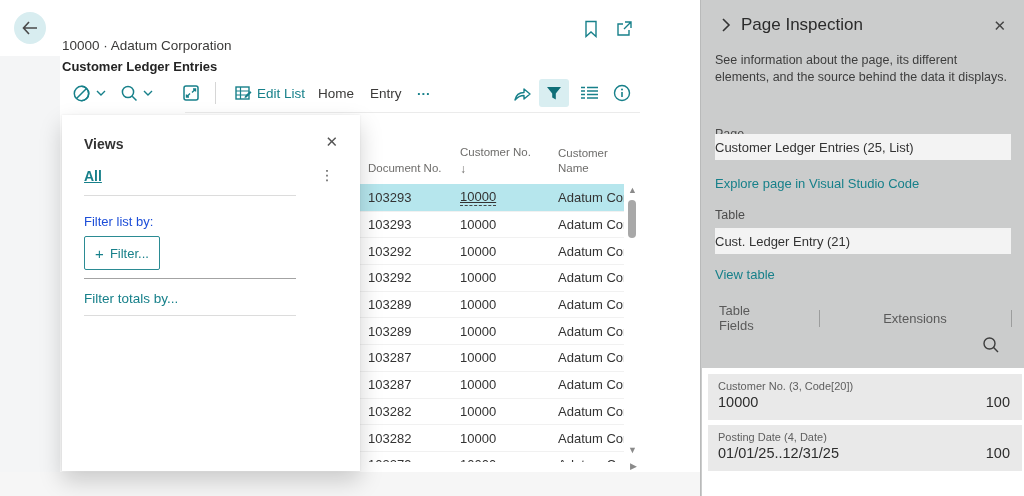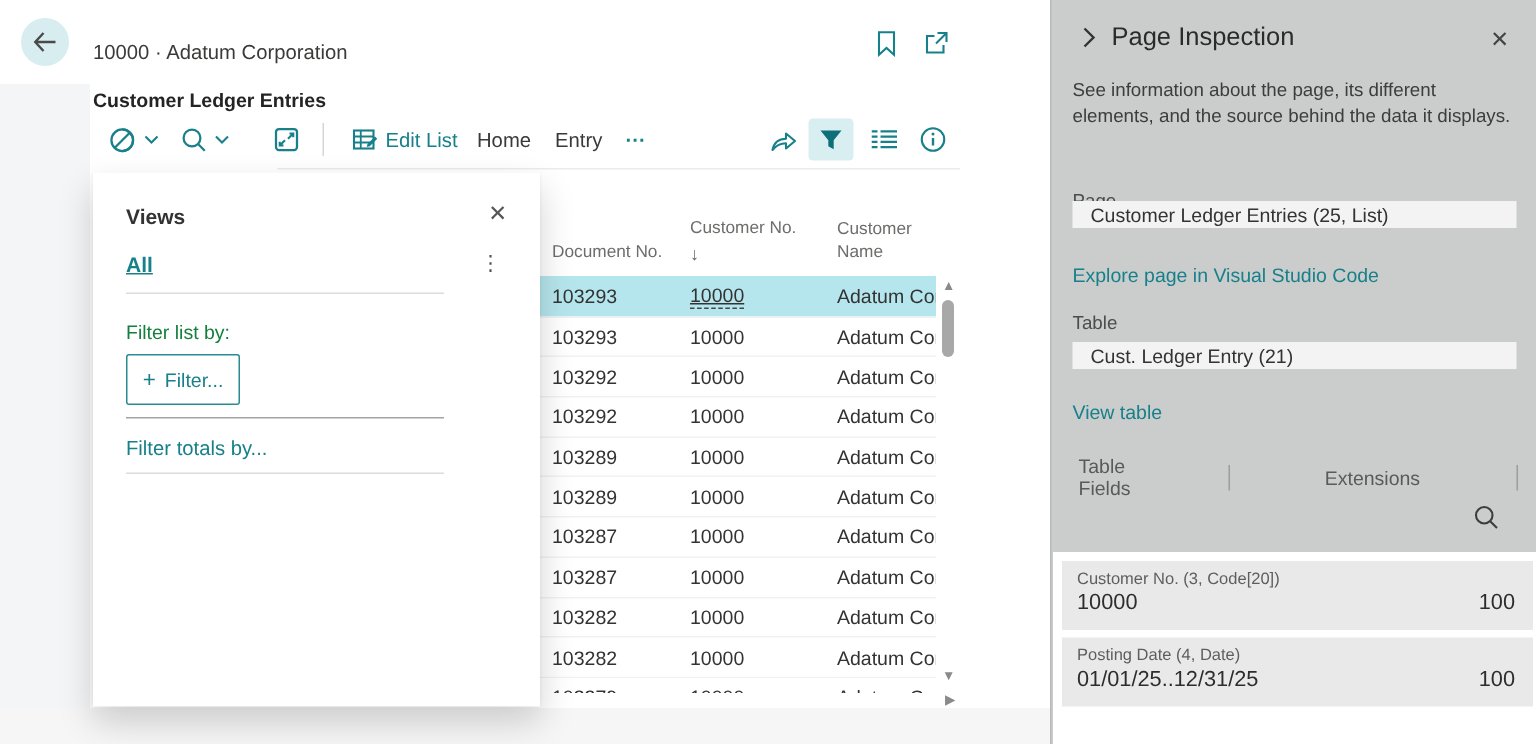--- a/index.html
+++ b/index.html
@@ -5,21 +5,21 @@
   * { margin:0; padding:0; box-sizing:border-box; }
   html,body { background:#fff; }
   .stage {
     position:relative; width:1024px; height:496px; overflow:hidden;
     font-family:"Liberation Sans", sans-serif; background:#ffffff; color:#323130;
   }
   
   .app-header { position:absolute; left:0; top:0; width:700px; height:56px; background:#fff; }
   .back-btn { position:absolute; left:14px; top:12px; width:32px; height:32px; border-radius:50%;
     background:#d8edf0; display:flex; align-items:center; justify-content:center; cursor:pointer; }
-  .app-title { position:absolute; left:62px; top:27px; font-size:13.5px; color:#3b3a39; }
+  .app-title { position:absolute; left:62px; top:38px; font-size:13.5px; color:#3b3a39; }
   .hdr-ico { position:absolute; top:20px; width:20px; height:20px; color:#17808a; }
   
   .left-strip { position:absolute; left:0; top:56px; width:60px; height:416px; background:#f4f5f6; }
   .bottom-strip { position:absolute; left:0; top:472px; width:700px; height:24px; background:#f6f6f6; }
   .list-title { position:absolute; left:62px; top:59px; font-size:13px; font-weight:bold; color:#242424; }
   
   .toolbar { position:absolute; left:62px; top:78px; width:578px; height:32px; color:#17808a; }
   .tb-item { position:absolute; top:0; height:30px; display:flex; align-items:center; gap:5px;
     font-size:13.5px; color:#17808a; cursor:pointer; }
   .tb-sep { position:absolute; left:153px; top:4px; width:1px; height:22px; background:#d6d6d6; }
@@ -43,35 +43,35 @@
   
   .views { position:absolute; left:62px; top:115px; width:298px; height:356px; background:#fff;
     box-shadow:0 10px 22px rgba(0,0,0,0.18), 0 0 2px rgba(0,0,0,0.08); z-index:5; }
   .views-title { position:absolute; left:22px; top:21px; font-size:14px; font-weight:bold; color:#333; }
   .views-close { position:absolute; right:22px; top:18px; font-size:15px; color:#555; cursor:pointer; }
   .views-all { position:absolute; left:22px; top:53px; font-size:14px; font-weight:bold; color:#17808a;
     text-decoration:underline; cursor:pointer; }
   .views-kebab { position:absolute; right:26px; top:52px; font-size:14px; color:#555; cursor:pointer; letter-spacing:0; }
   .v-sep { position:absolute; left:22px; width:212px; height:1px; background:#dcdcdc; }
   .v-sep.dark { background:#a3a3a3; }
-  .views-label { position:absolute; left:22px; top:99px; font-size:13px; color:#15803d; }
+  .views-label { position:absolute; left:22px; top:99px; font-size:13px; color:#1d4ed8; }
   .filter-btn { position:absolute; left:22px; top:121px; width:76px; height:34px; border:1px solid #2b8b93;
     border-radius:2px; background:#fff; color:#17808a; font-size:13px; display:flex; align-items:center;
     justify-content:center; gap:6px; cursor:pointer; font-family:"Liberation Sans", sans-serif; }
   .views-totals { position:absolute; left:22px; top:176px; font-size:13.5px; color:#17808a; cursor:pointer; }
   
   .panel { position:absolute; left:700px; top:0; width:324px; height:496px; background:#cbcccc; border-left:1px solid #b9baba; }
   .p-head { position:absolute; left:14px; top:15px; right:14px; display:flex; align-items:center; }
   .p-chev { width:22px; color:#333; cursor:pointer; }
   .p-title { font-size:17px; color:#2b2b2b; margin-left:4px; }
   .p-close { position:absolute; right:4px; top:2px; font-size:15px; color:#444; cursor:pointer; }
   .p-desc { position:absolute; left:14px; top:52px; width:296px; font-size:12.5px; color:#3d3d3d; line-height:1.38; }
   .p-label { position:absolute; left:14px; font-size:12.5px; color:#4c4c4c; }
-  .p-field { position:absolute; left:14px; width:296px; height:18px; background:#f3f3f3; font-size:13px;
-    color:#333; display:flex; align-items:center; padding-left:12px; }
+  .p-field { position:absolute; left:14px; width:296px; height:26px; background:#f3f3f3; font-size:13px;
+    color:#333; display:flex; align-items:center; padding-left:0; }
   .p-link { position:absolute; left:14px; font-size:13px; color:#17808a; cursor:pointer; }
   .p-tabs { position:absolute; left:18px; top:303px; display:flex; align-items:center; font-size:13px; color:#5a5a5a;gap:44px; }
   .p-tab { cursor:pointer; }
   .p-tab.active { font-weight:bold; color:#111; }
   .p-tab-sep { width:1px; height:17px; background:#9c9d9d; margin:0 20px; }
   .p-search { position:absolute; right:24px; top:336px; width:18px; height:18px; color:#3d3d3d; cursor:pointer; }
   .filters-box { position:absolute; left:702px; top:368px; width:322px; height:128px; background:#fff; }
   .f-card { position:absolute; left:6px; width:314px; height:46px; background:#e9e9e9; padding:6px 12px 0 10px; cursor:pointer; }
   .f-name { font-size:11px; color:#5e5e5e; }
   .f-row { display:flex; justify-content:space-between; margin-top:2px; font-size:14.5px; color:#2d2d2d; }

